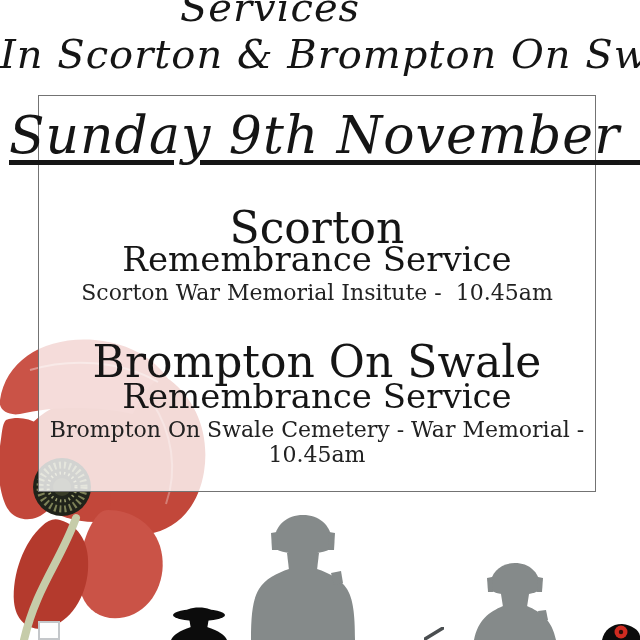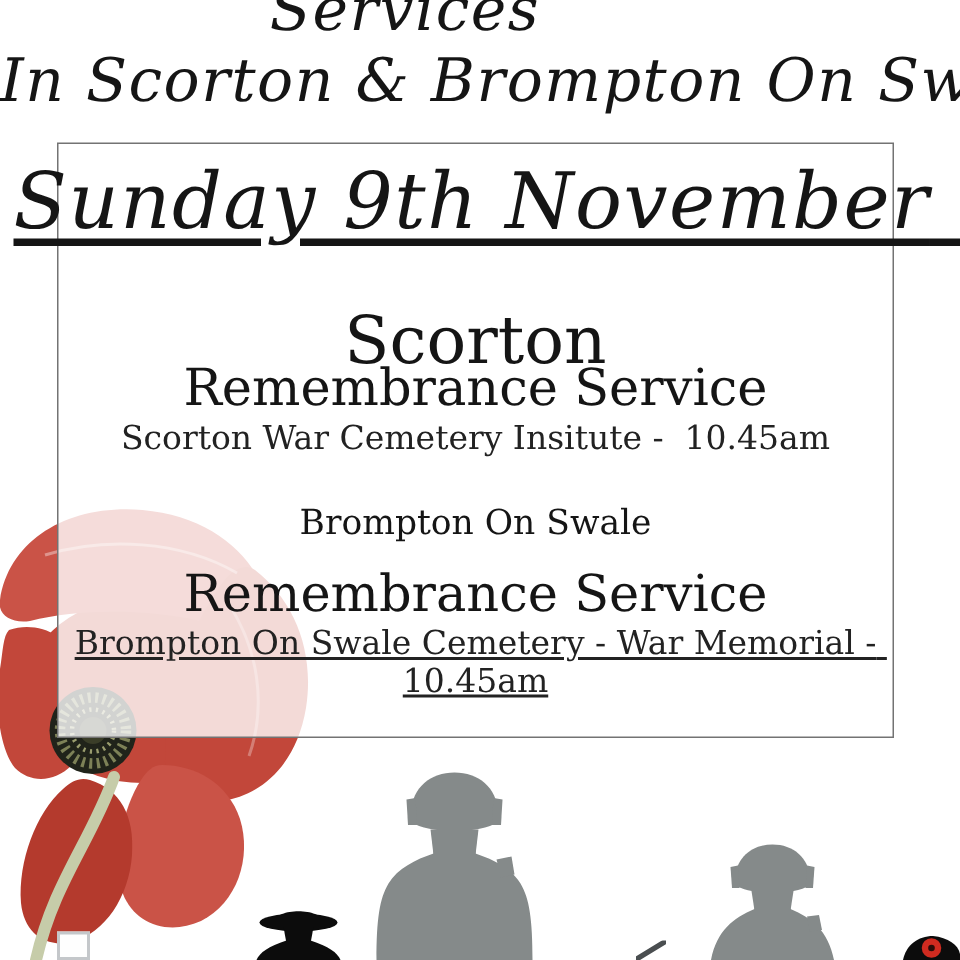--- a/index.html
+++ b/index.html
@@ -19,23 +19,23 @@
   .box-title-row{position:absolute;top:10px;left:-30px;right:30px;text-align:center;}
   .box-title{
     font-style:italic;font-size:52px;line-height:1.15;letter-spacing:1px;white-space:nowrap;
     text-decoration:underline;text-decoration-thickness:5px;text-underline-offset:7px;text-decoration-skip-ink:auto;
   }
   .box-title::after{content:"\00a0\00a0";}
   .ev-line{position:absolute;left:0;right:0;text-align:center;white-space:nowrap;}
   .ev-name-0{top:106px;font-size:44px;}
   .ev-serv-0{top:143px;font-size:34px;}
   .ev-det-0 {top:184px;font-size:22px;white-space:pre-wrap;color:#222;}
-  .ev-name-1{top:240px;font-size:23px;}
+  .ev-name-1{top:240px;font-size:44px;}
   .ev-serv-1{top:280px;font-size:34px;}
-  .ev-det-1 {top:321px;font-size:22px;white-space:pre-wrap;color:#222;text-decoration:underline;}
+  .ev-det-1 {top:321px;font-size:22px;white-space:pre-wrap;color:#222;}
   
   .deco{position:absolute;z-index:1;}
   .poppy{left:0;top:330px;width:215px;height:310px;}
   .soldier-center{left:246px;top:513px;width:114px;height:127px;}
   .soldier-right{left:468px;top:561px;width:94px;height:79px;}
   .soldier-small{left:168px;top:601px;width:62px;height:39px;}
   .rifle{left:424px;top:627px;width:20px;height:13px;}
   .corner-poppy{left:594px;top:622px;width:46px;height:18px;}
   .headstone{
     left:38px;top:621px;width:22px;height:19px;box-sizing:border-box;
@@ -68,21 +68,21 @@
     <div class="header-line2">In Scorton &amp; Brompton On Swale</div>
   </div>
 
   <div class="info-box">
     <div class="box-title-row">
       <span class="box-title">Sunday 9th November</span>
     </div>
 
     <div class="ev-line ev-name-0">Scorton</div>
     <div class="ev-line ev-serv-0">Remembrance Service</div>
-    <div class="ev-line ev-det-0">Scorton War Cemetery Insitute -  10.45am</div>
+    <div class="ev-line ev-det-0">Scorton War Memorial Insitute -  10.45am</div>
 
     <div class="ev-line ev-name-1">Brompton On Swale</div>
     <div class="ev-line ev-serv-1">Remembrance Service</div>
     <div class="ev-line ev-det-1">Brompton On Swale Cemetery - War Memorial - 10.45am</div>
   </div>
 
   <div class="headstone"></div>
 
   <svg class="deco soldier-small" viewBox="0 0 60 39" aria-hidden="true">
     <g fill="#0c0c0c">

